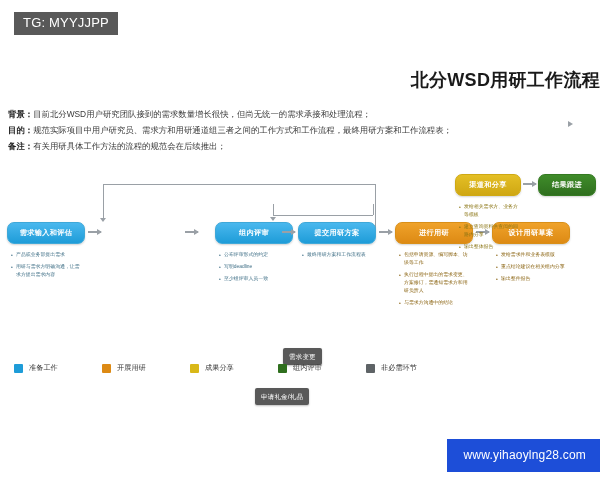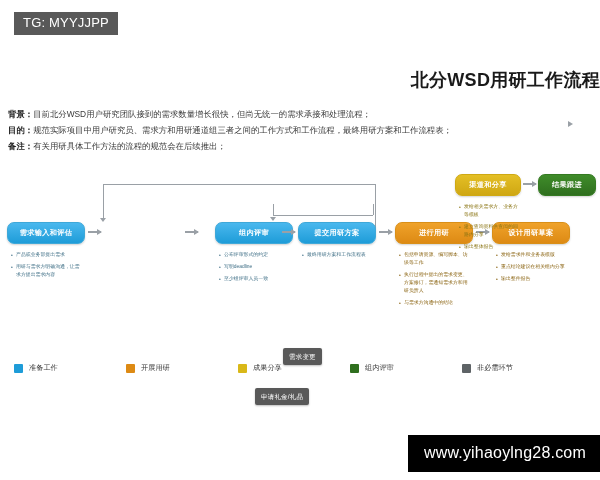--- a/index.html
+++ b/index.html
@@ -212,43 +212,43 @@
     left: 14px;
     top: 363px;
     display: flex;
     align-items: center;
     gap: 0;
     z-index: 10;
   }
   .legend-item {
     display: flex;
     align-items: center;
-    width: 112px;
+    width: 88px;
   }
   .swatch {
     width: 9px;
     height: 9px;
     border-radius: 1px;
     margin-right: 6px;
     flex: none;
   }
   .legend-label {
     font-size: 7.2px;
     color: #3a3a3a;
     white-space: nowrap;
   }
 
   
   .watermark {
     position: absolute;
     right: 0;
     bottom: 8px;
-    background: #000000;
+    background: #1d4ed8;
     color: #ffffff;
-    font-size: 16px;
+    font-size: 12px;
     padding: 9px 14px 10px 16px;
     letter-spacing: .2px;
     z-index: 40;
   }
 </style>
 </head>
 <body>
 
 <div class="tg-tag">TG: MYYJJPP</div>
 

